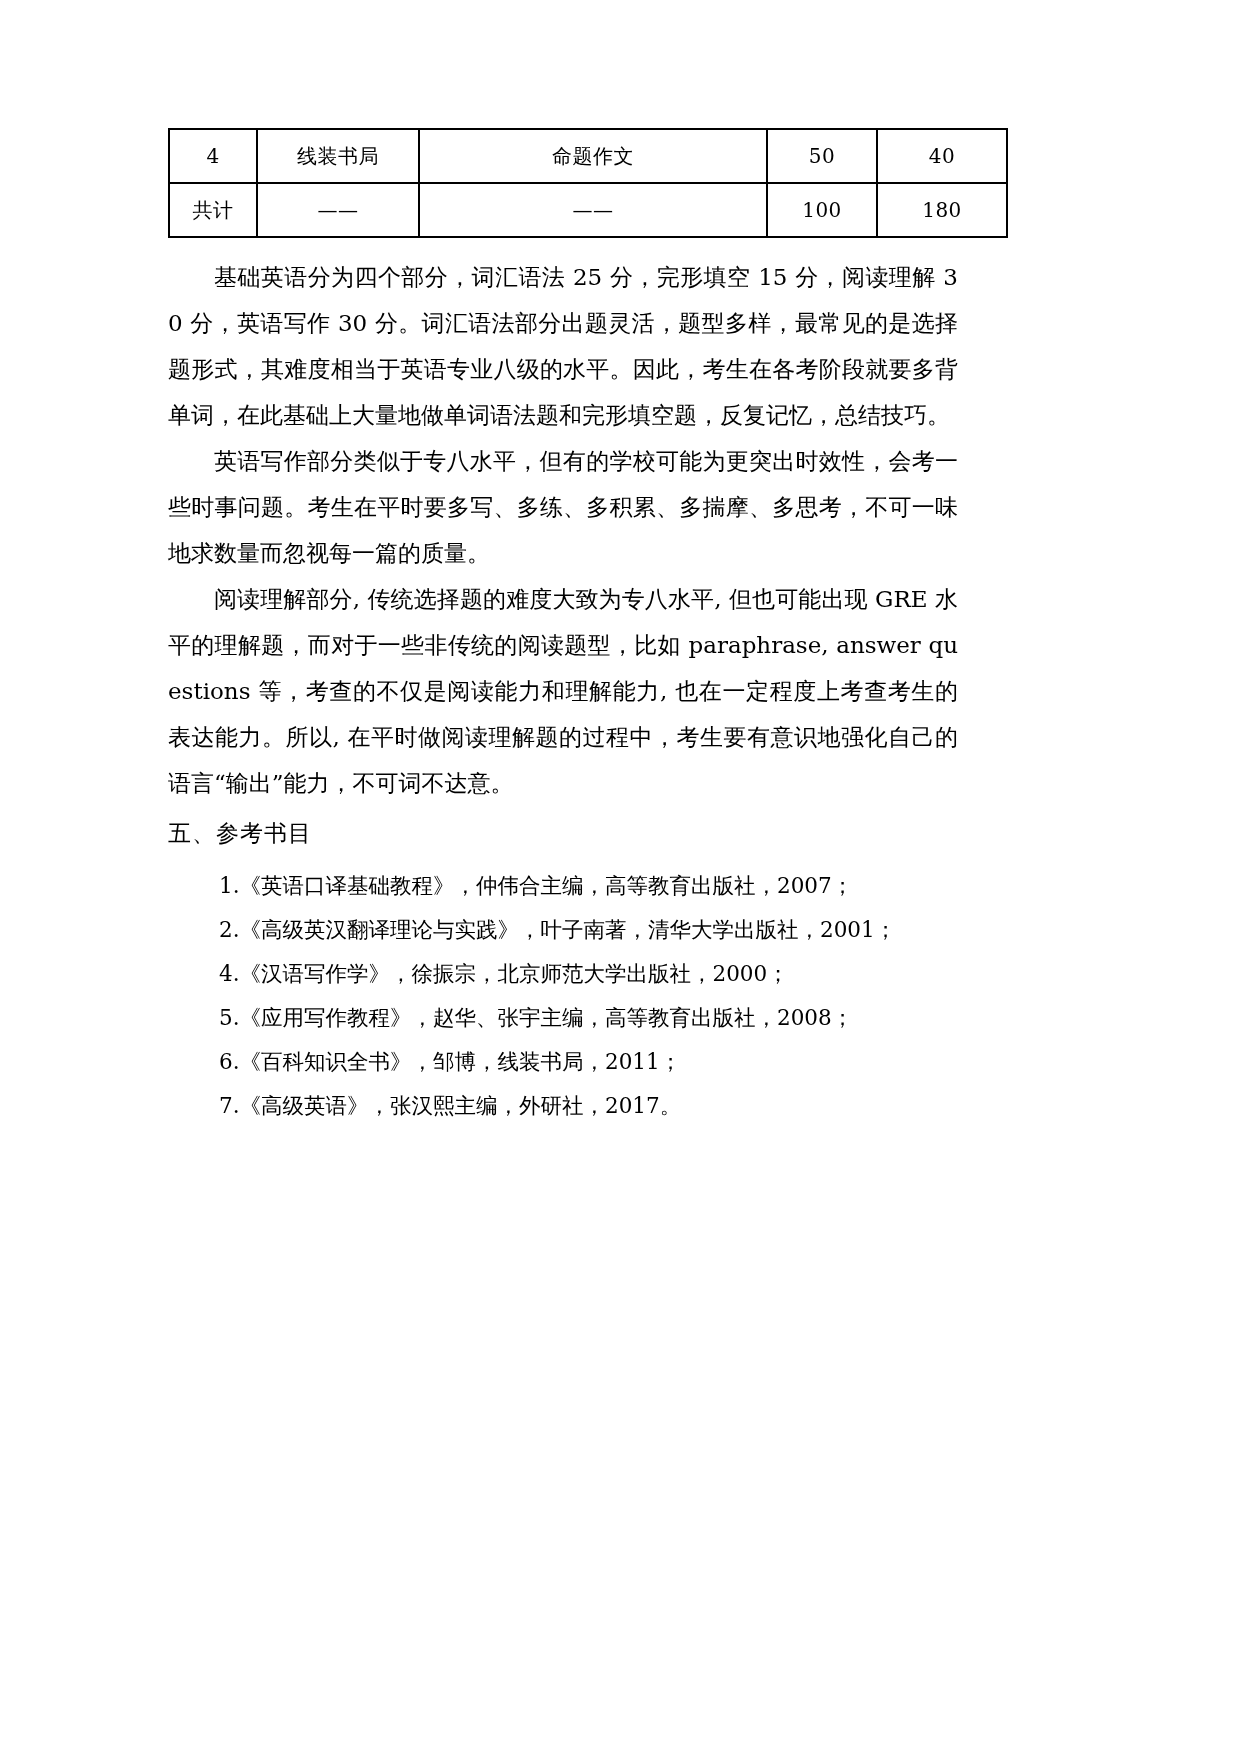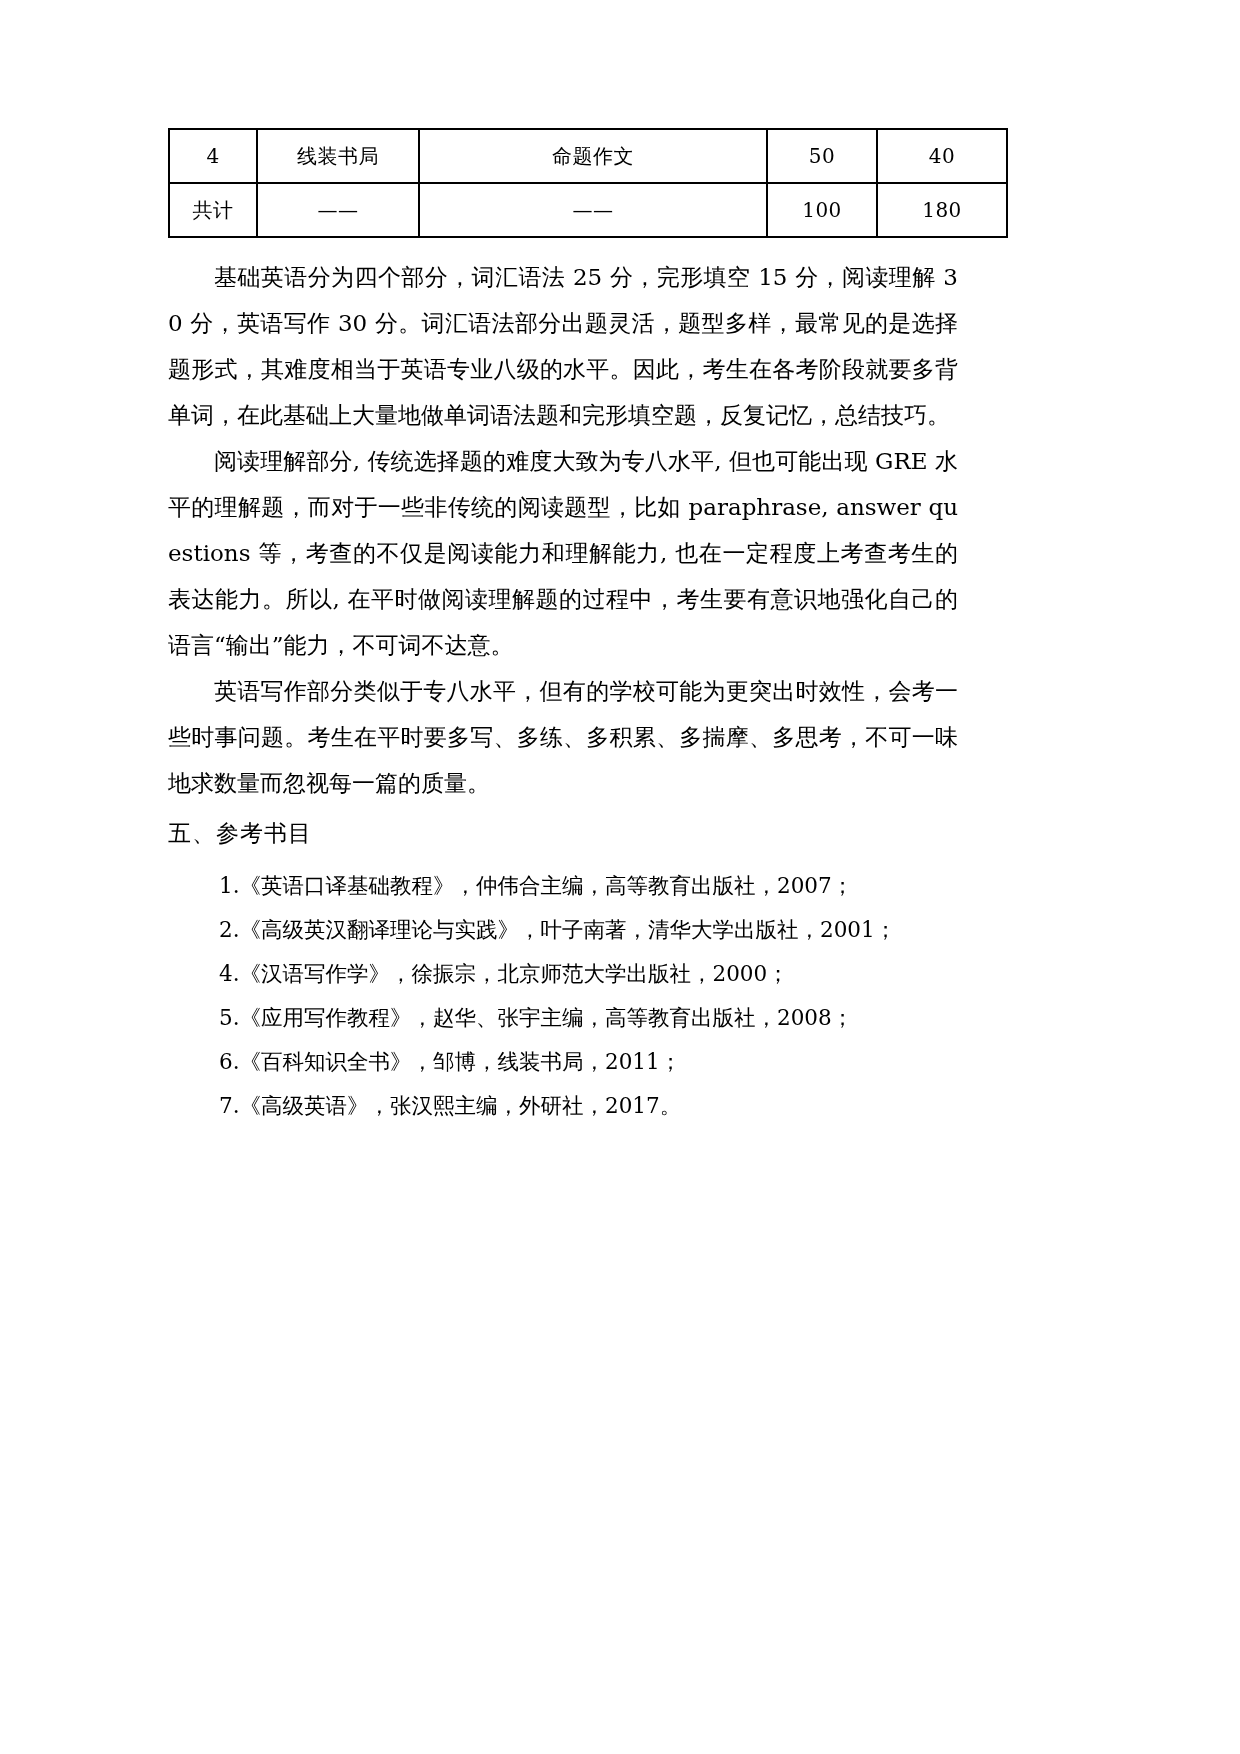--- a/index.html
+++ b/index.html
@@ -112,22 +112,22 @@
           <td>共计</td>
           <td>——</td>
           <td>——</td>
           <td>100</td>
           <td>180</td>
         </tr>
       </tbody>
     </table>
 
     <p class="para first">基础英语分为四个部分，词汇语法 25 分，完形填空 15 分，阅读理解 30 分，英语写作 30 分。词汇语法部分出题灵活，题型多样，最常见的是选择题形式，其难度相当于英语专业八级的水平。因此，考生在各考阶段就要多背单词，在此基础上大量地做单词语法题和完形填空题，反复记忆，总结技巧。</p>
+    <p class="para">英语写作部分类似于专八水平，但有的学校可能为更突出时效性，会考一些时事问题。考生在平时要多写、多练、多积累、多揣摩、多思考，不可一味地求数量而忽视每一篇的质量。</p>
     <p class="para">阅读理解部分, 传统选择题的难度大致为专八水平, 但也可能出现 GRE 水平的理解题，而对于一些非传统的阅读题型，比如 paraphrase, answer questions 等，考查的不仅是阅读能力和理解能力, 也在一定程度上考查考生的表达能力。所以, 在平时做阅读理解题的过程中，考生要有意识地强化自己的语言“输出”能力，不可词不达意。</p>
-    <p class="para">英语写作部分类似于专八水平，但有的学校可能为更突出时效性，会考一些时事问题。考生在平时要多写、多练、多积累、多揣摩、多思考，不可一味地求数量而忽视每一篇的质量。</p>
 
     <p class="section-heading">五、参考书目</p>
 
     <div class="ref-list">
       <p class="ref-item">1.《英语口译基础教程》，仲伟合主编，高等教育出版社，2007；</p>
       <p class="ref-item">2.《高级英汉翻译理论与实践》，叶子南著，清华大学出版社，2001；</p>
       <p class="ref-item">4.《汉语写作学》，徐振宗，北京师范大学出版社，2000；</p>
       <p class="ref-item">5.《应用写作教程》，赵华、张宇主编，高等教育出版社，2008；</p>
       <p class="ref-item">6.《百科知识全书》，邹博，线装书局，2011；</p>
       <p class="ref-item">7.《高级英语》，张汉熙主编，外研社，2017。</p>

